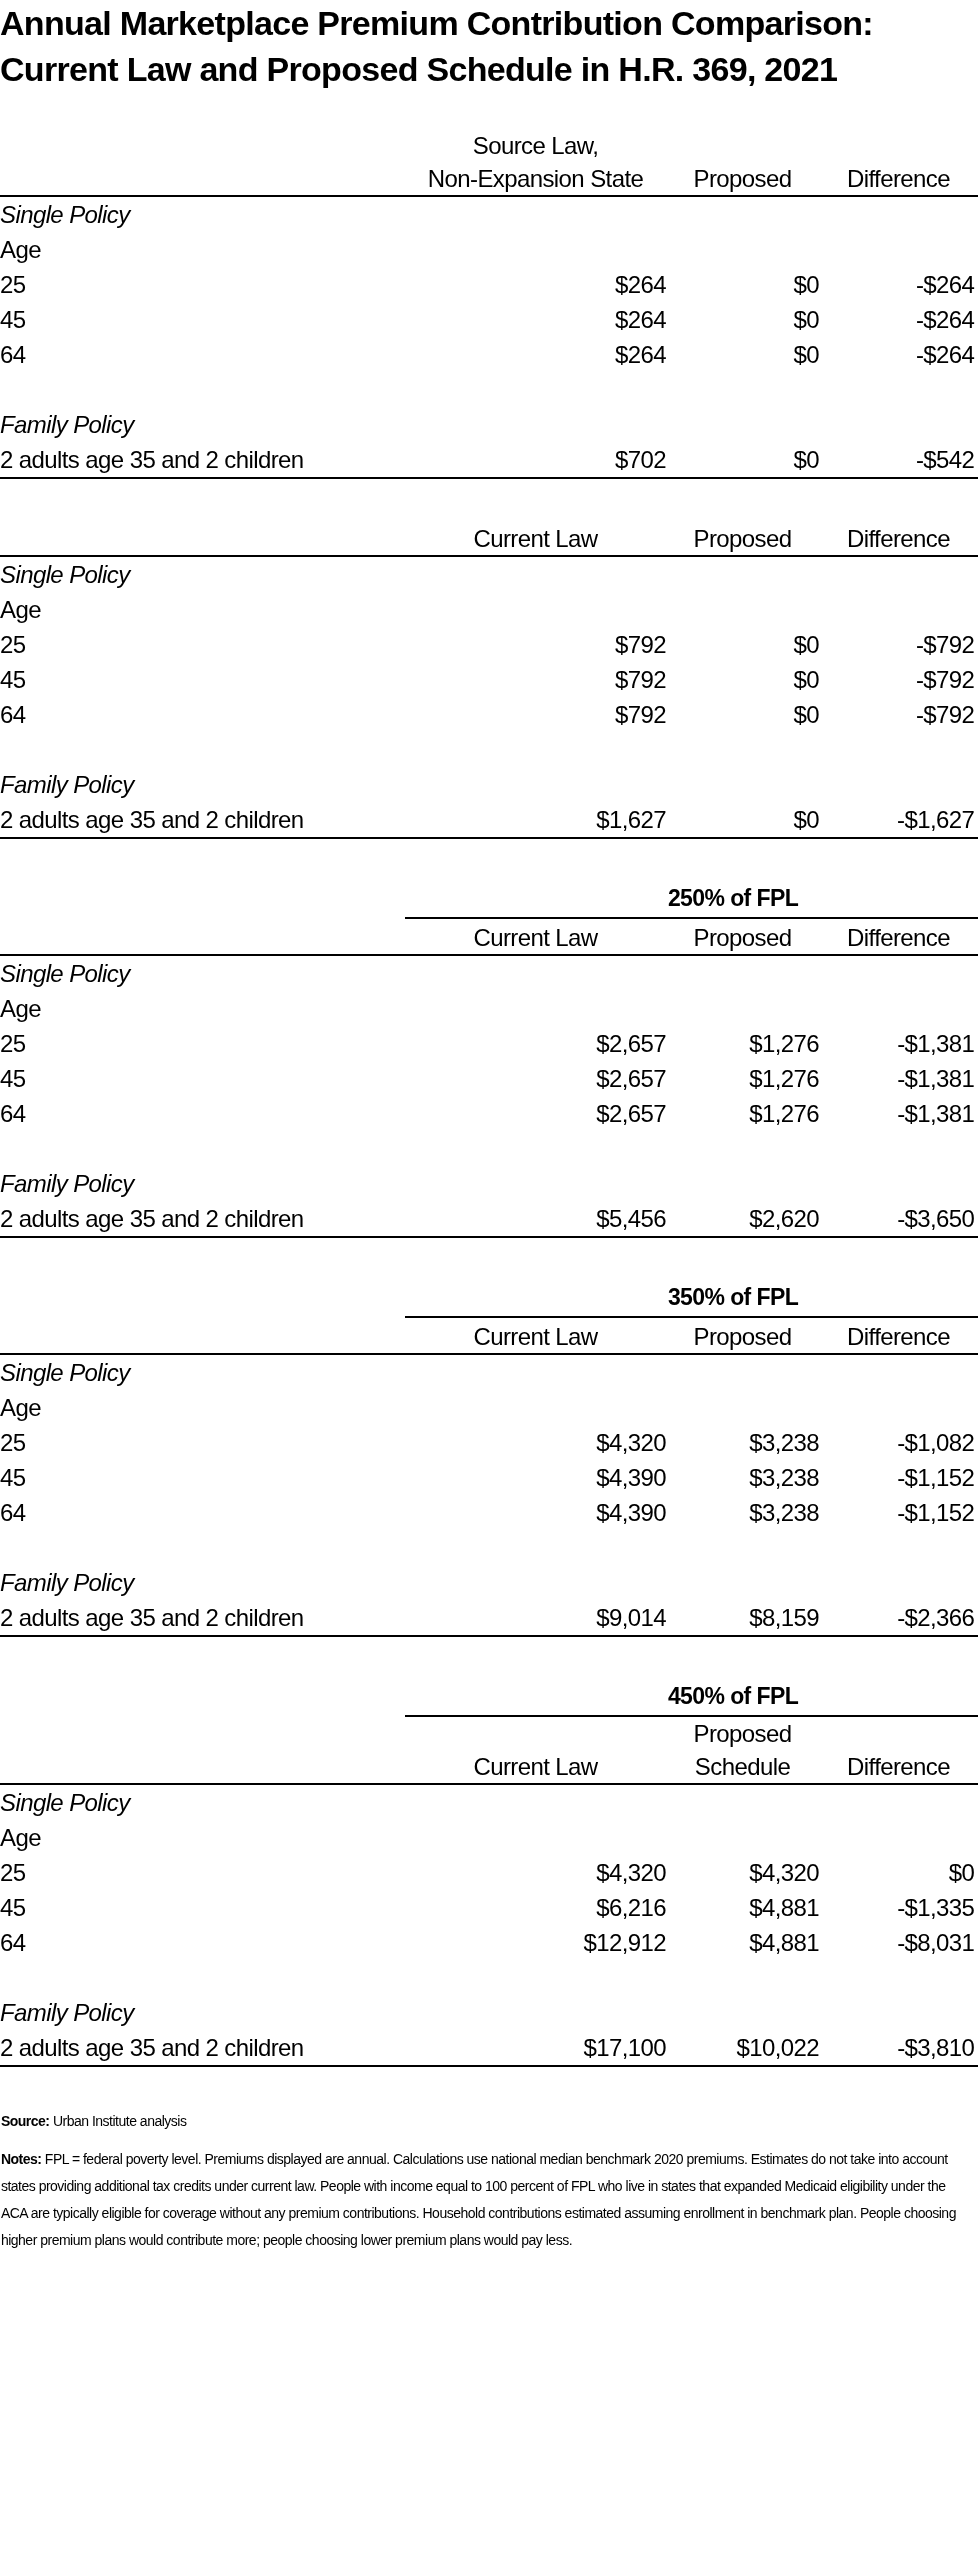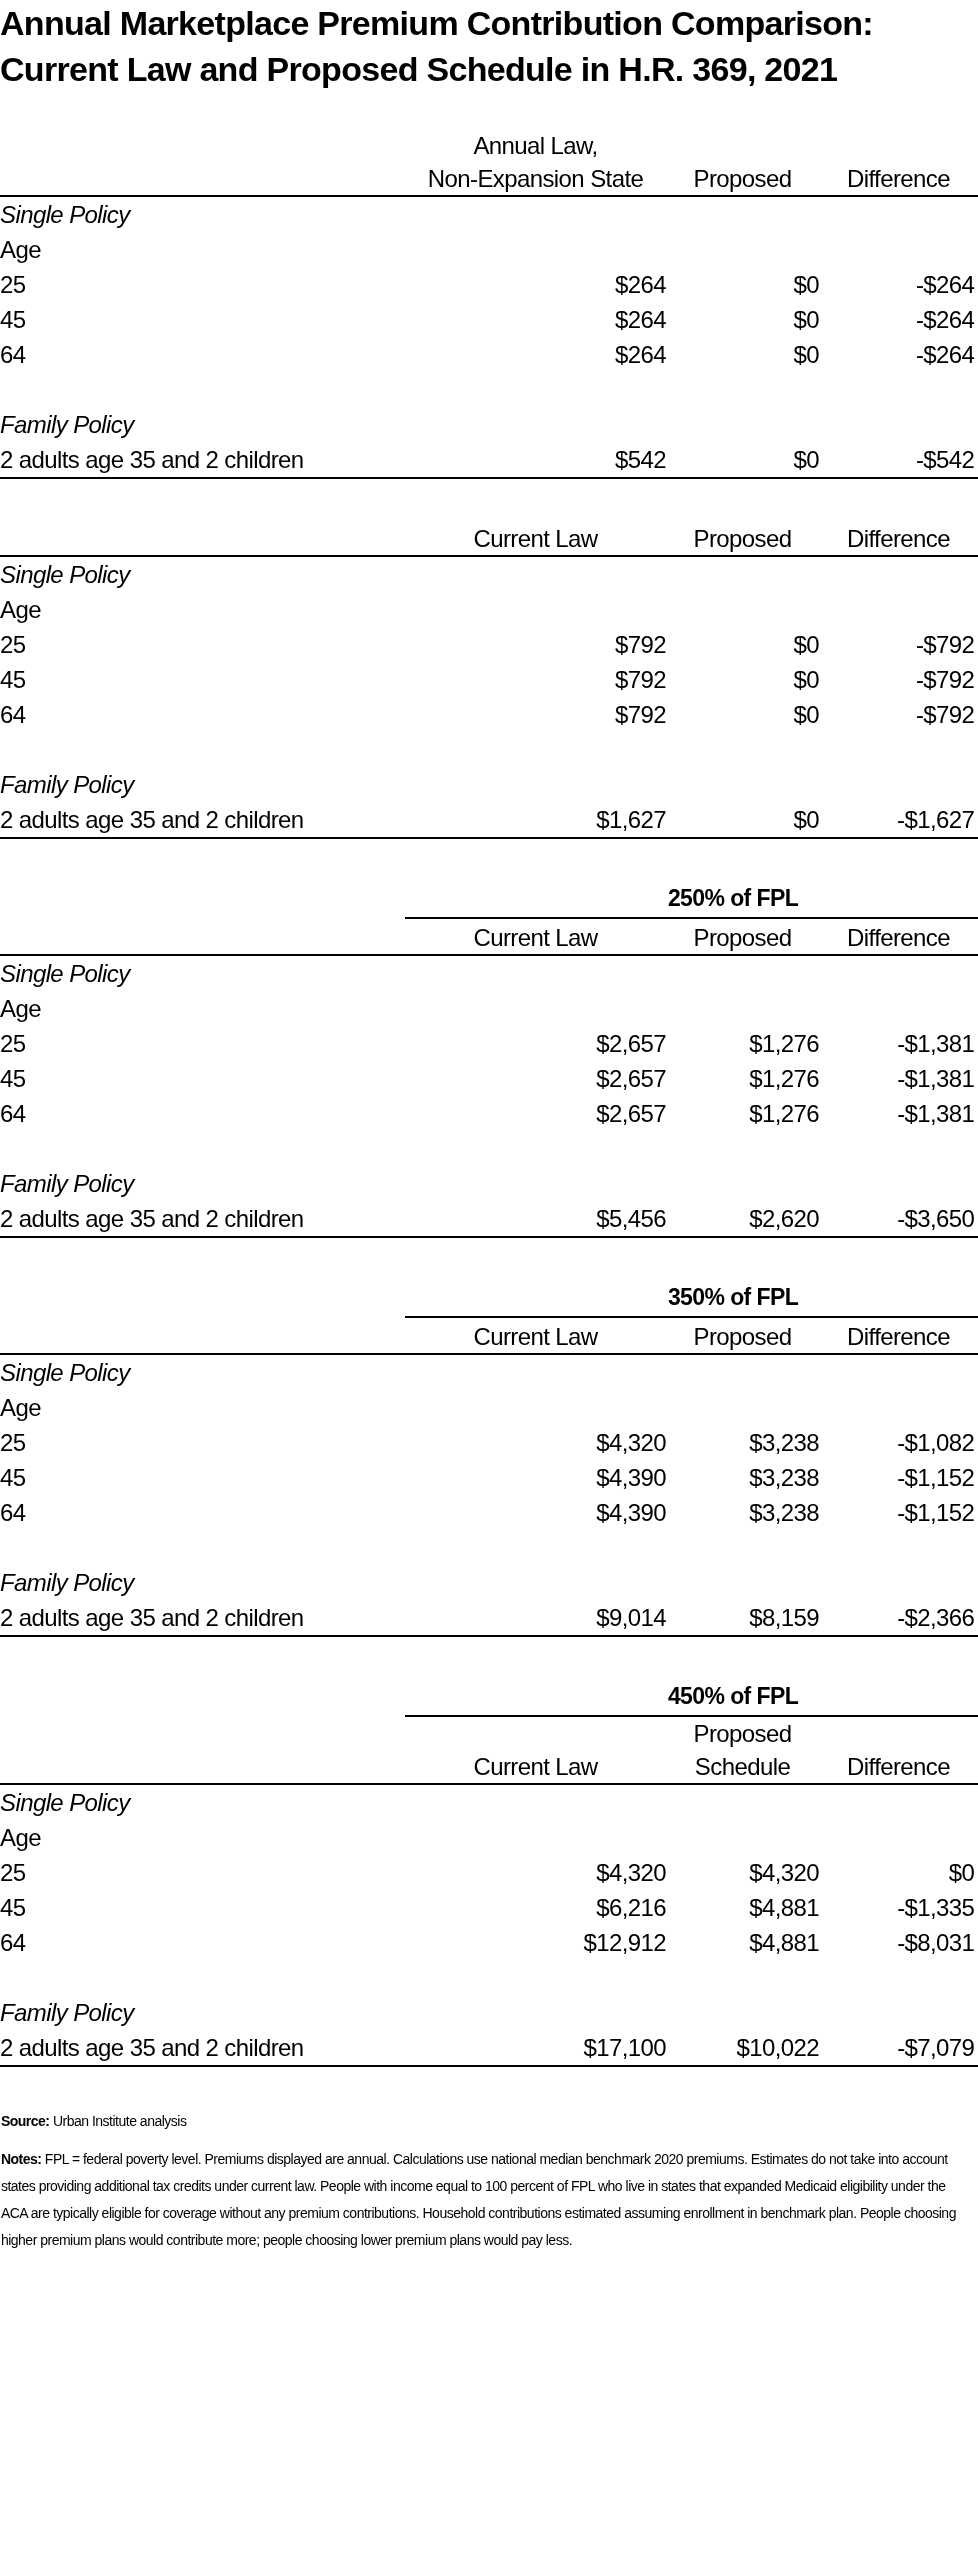--- a/index.html
+++ b/index.html
@@ -81,21 +81,21 @@
       <colgroup>
             <col class="c-label">
             <col class="c-cur">
             <col class="c-prop">
             <col class="c-diff">
           </colgroup>
       <tbody>
       <tr class="head-row">
         <td></td>
         <th class="col-head">
-          <span class="two-line">Annual Law,</span>
+          <span class="two-line">Source Law,</span>
           <span class="two-line">Non-Expansion State</span>
         </th>
         <th class="col-head">
           <span class="two-line">&nbsp;</span>
           <span class="two-line">Proposed</span>
         </th>
         <th class="col-head">
           <span class="two-line">&nbsp;</span>
           <span class="two-line">Difference</span>
         </th>
@@ -137,21 +137,21 @@
               <td></td>
             </tr>
       <tr>
         <td class="section-label">Family Policy</td>
               <td></td>
               <td></td>
               <td></td>
       </tr>
       <tr class="last-row">
         <td>2 adults age 35 and 2 children</td>
-        <td class="num num-cur">$542</td>
+        <td class="num num-cur">$702</td>
         <td class="num num-prop">$0</td>
         <td class="num num-diff">-$542</td>
       </tr>
     </tbody>
         </table>
   </div>
 
   <div class="table-block">
     <table class="fpl">
       <colgroup>
@@ -455,21 +455,21 @@
       <tr>
         <td class="section-label">Family Policy</td>
               <td></td>
               <td></td>
               <td></td>
       </tr>
       <tr class="last-row">
         <td>2 adults age 35 and 2 children</td>
         <td class="num num-cur">$17,100</td>
         <td class="num num-prop">$10,022</td>
-        <td class="num num-diff">-$7,079</td>
+        <td class="num num-diff">-$3,810</td>
       </tr>
     </tbody>
         </table>
   </div>
 </div>
 
   <div class="footer">
     <p><span class="lbl">Source:</span><span> Urban Institute analysis</span></p>
     <p><span class="lbl">Notes:</span><span> FPL = federal poverty level. Premiums displayed are annual. Calculations use national median benchmark 2020 premiums. Estimates do not take into account states providing additional tax credits under current law. People with income equal to 100 percent of FPL who live in states that expanded Medicaid eligibility under the ACA are typically eligible for coverage without any premium contributions. Household contributions estimated assuming enrollment in benchmark plan. People choosing higher premium plans would contribute more; people choosing lower premium plans would pay less.</span></p>
   </div>

